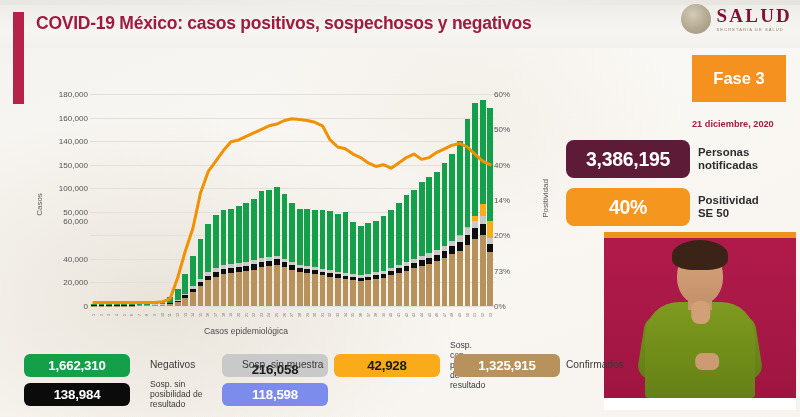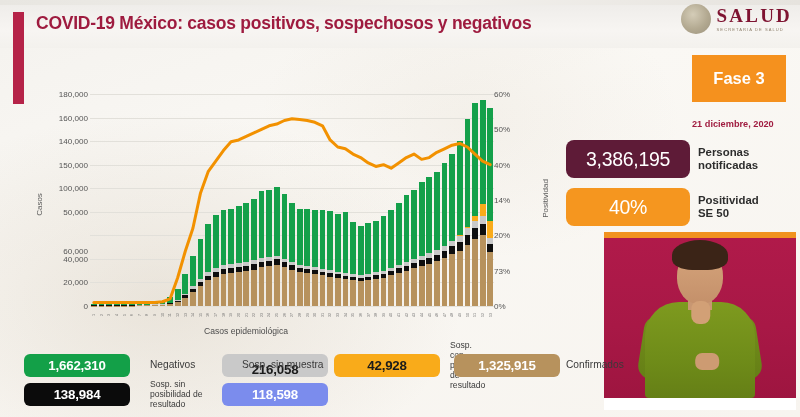--- a/index.html
+++ b/index.html
@@ -115,21 +115,21 @@
   }
   .statrow { position: absolute; display: flex; align-items: center; gap: 8px; }
   #stat1 { left: 566px; top: 140px; }
   #stat2 { left: 566px; top: 188px; }
   .pill {
     border-radius: 8px; display: flex; align-items: center; justify-content: center;
     height: 38px; width: 124px;
   }
   .pill.dark { background: #5e1b37; }
   .pill.orange { background: #f5961f; }
-  .pill span { font-size: 19.5px; font-weight: normal; color: #ffffff; letter-spacing: -0.3px; }
+  .pill span { font-size: 19.5px; font-weight: bold; color: #ffffff; letter-spacing: -0.3px; }
   .statlabel {
     font-size: 11.4px; font-weight: bold; color: #2d2d2d; line-height: 1.15;
   }
   
   #video {
     position: absolute; left: 604px; top: 232px; width: 192px; height: 178px;
     background: #ffffff; overflow: hidden;
   }
   #vidtop { position: absolute; left: 0; top: 0; width: 192px; height: 6px; background: #f1921f; }
   #vidinner {
@@ -209,21 +209,21 @@
 
   <div id="chartpanel">
 
     <div id="plotwrap">
       <div id="ylabel">Casos</div>
       <div id="y2label">Positividad</div>
       <div id="yaxisL">
           <div class="ytick" style="top: 212px;">0</div>
           <div class="ytick" style="top: 188.444px;">20,000</div>
           <div class="ytick" style="top: 164.889px;">40,000</div>
-          <div class="ytick" style="top: 157px;">60,000</div>
+          <div class="ytick" style="top: 127px;">60,000</div>
           <div class="ytick" style="top: 117.778px;">50,000</div>
           <div class="ytick" style="top: 94.2222px;">100,000</div>
           <div class="ytick" style="top: 70.6667px;">150,000</div>
           <div class="ytick" style="top: 47.1111px;">140,000</div>
           <div class="ytick" style="top: 23.5556px;">160,000</div>
           <div class="ytick" style="top: 0px;">180,000</div>
         </div>
       <div id="yaxisR">
           <div class="ytickR" style="top: 212px;">0%</div>
           <div class="ytickR" style="top: 176.667px;">73%</div>

